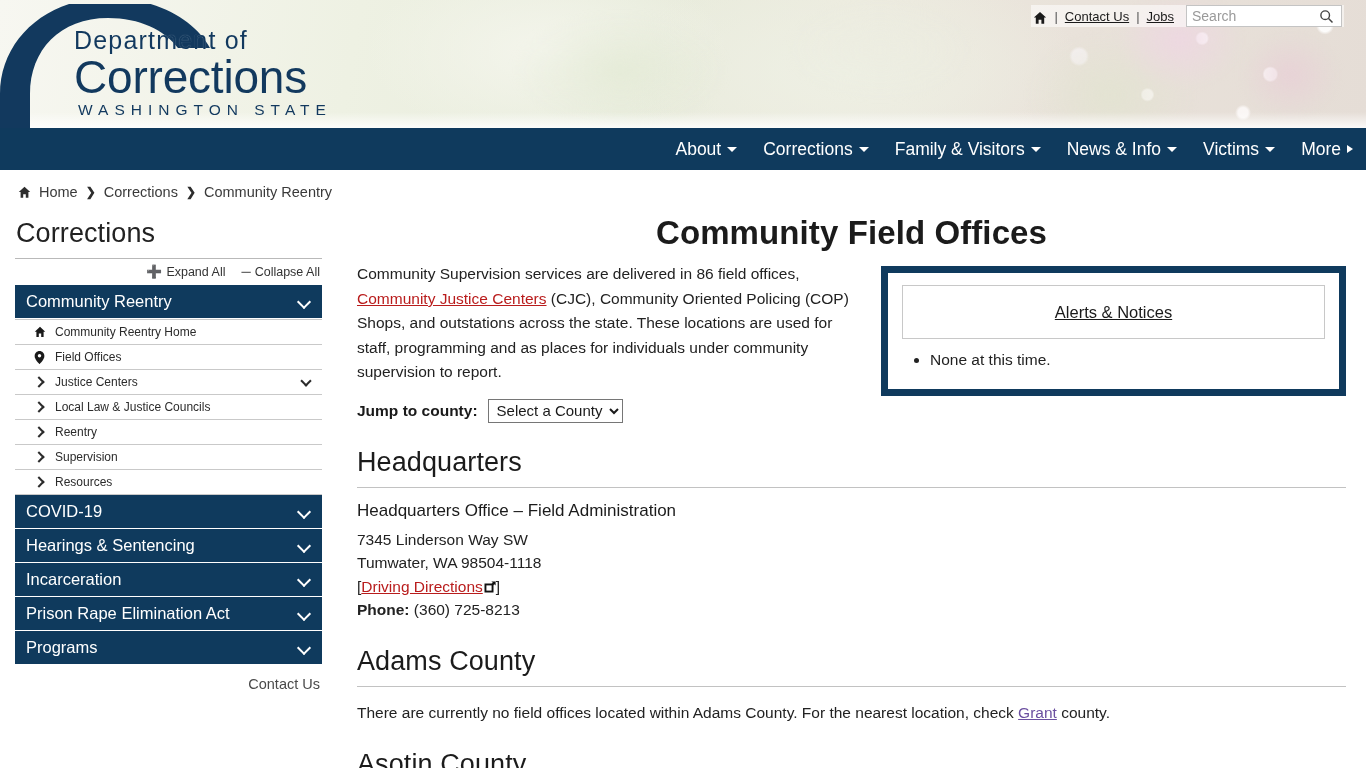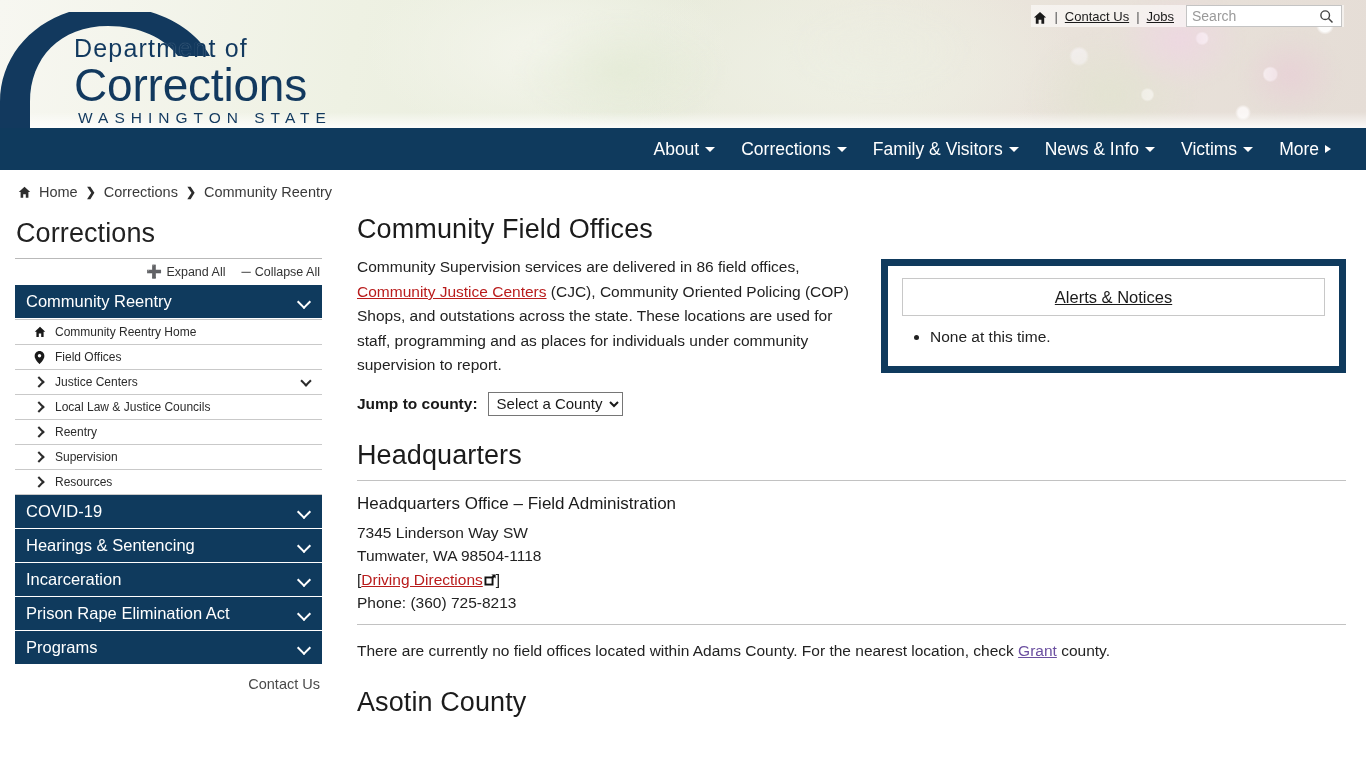--- a/index.html
+++ b/index.html
@@ -40,21 +40,21 @@
       radial-gradient(ellipse 150px 80px at 620px 70px, rgba(222,231,206,0.55), rgba(222,231,206,0) 72%),
       radial-gradient(ellipse 130px 70px at 880px 50px, rgba(236,236,224,0.5), rgba(236,236,224,0) 72%);
     filter: blur(5px);
   }
   .banner-bottomfade {
     position: absolute; left: 0; right: 0; bottom: 0; height: 16px;
     background: linear-gradient(to bottom, rgba(255,255,255,0) 0%, rgba(255,255,255,0.85) 100%);
   }
 
   
-  .logo-wrap { position: absolute; left: 0; top: 12px; width: 340px; height: 92px; }
+  .logo-wrap { position: absolute; left: 0; top: 4px; width: 340px; height: 92px; }
   .swoosh { position: absolute; left: 0; top: 0; }
   .wordmark {
     position: absolute; left: 74px; top: 24px;
     color: #12395e; line-height: 1;
     text-shadow: 0 0 1px rgba(255,255,255,0.4);
   }
   .wm-dept { font-size: 25px; letter-spacing: 1.2px; font-weight: 400; margin-left: 0; }
   .wm-corr { font-size: 46px; letter-spacing: -0.2px; font-weight: 400; margin-top: 1px; }
   .wm-state { font-size: 15.5px; letter-spacing: 6.0px; font-weight: 400; margin-top: 2px; margin-left: 4px; }
 
@@ -86,21 +86,20 @@
   .search-btn {
     width: 26px; height: 20px; border: 0; background: transparent;
     display: flex; align-items: center; justify-content: center; cursor: pointer; padding: 0;
   }
 
   
   .mainnav {
     width: 1366px; height: 42px;
     background: #0f3a5d;
     display: flex; align-items: center; justify-content: flex-end;
-    padding-right: 22px;
   }
   .mainnav .nav-item {
     color: #ffffff; font-size: 17.5px; padding: 0 13px;
     display: flex; align-items: center; gap: 6px; cursor: pointer;
     white-space: nowrap;
   }
   .caret-d { width: 0; height: 0; border-left: 5px solid transparent; border-right: 5px solid transparent; border-top: 5px solid #fff; display: inline-block; }
   .caret-r { width: 0; height: 0; border-top: 4.5px solid transparent; border-bottom: 4.5px solid transparent; border-left: 6px solid #fff; display: inline-block; }
 
   
@@ -154,21 +153,21 @@
   .sub-chev::before {
     content: ""; position: absolute; left: 0; top: 1px; width: 6px; height: 6px;
     border-right: 2px solid currentColor; border-bottom: 2px solid currentColor; transform: rotate(-45deg);
   }
   .sub-chev.down::before { transform: rotate(45deg); left: 0px; top: 0px; }
   .sub-items-wrap { border-top: 1px solid #c9c9c9; }
 
   .contact-us-row { text-align: right; font-size: 14.5px; color: #4a4a4a; padding: 11px 2px 0 0; cursor: pointer; }
 
   
-  .h1 { font-size: 27px; font-weight: 400; color: #1b1b1b; margin: 14px 0 10px 0; letter-spacing: 0.1px; }
+  .h1 { font-size: 33px; font-weight: 700; color: #1b1b1b; margin: 14px 0 10px 0; letter-spacing: 0.1px; text-align: center; }
   .intro-flex { display: flex; align-items: flex-start; }
   .intro-col { width: 500px; }
   .intro-p { font-size: 15.5px; line-height: 24.5px; color: #222; margin: 0 0 14px 0; }
   a.lnk { color: #b91c1c; text-decoration: underline; }
   a.lnk.purple { color: #6b4fa0; }
 
   .jump-row { display: flex; align-items: center; gap: 10px; font-size: 15.5px; }
   .jump-label { font-weight: bold; color: #1a1a1a; }
   .county-select {
     font-family: "Liberation Sans", sans-serif;
@@ -177,33 +176,33 @@
     border: 1px solid #767676; background: #fff; border-radius: 0;
   }
 
   
   .alerts-box {
     width: 465px; margin-left: 24px; margin-top: 4px;
     border: 7px solid #0f3a5d; background: #ffffff;
     padding: 12px 14px 18px 14px;
   }
   .alerts-title-box {
-    border: 1px solid #c8c8c8; height: 38px;
+    border: 1px solid #c8c8c8; height: 54px;
     display: flex; align-items: center; justify-content: center;
   }
   .alerts-title-box a { color: #1a1a1a; text-decoration: underline; font-size: 16.5px; }
   .alerts-list { margin: 10px 0 0 0; padding-left: 28px; }
   .alerts-list li { font-size: 15.5px; color: #222; line-height: 22px; }
 
   
   .h2 { font-size: 27px; font-weight: 400; color: #1b1b1b; margin: 24px 0 0 0; letter-spacing: 0.1px; }
   .h2-rule { border-top: 1px solid #c2c2c2; margin-top: 9px; }
   .office-name { font-size: 17px; color: #1b1b1b; margin: 13px 0 7px 0; }
   .addr { font-size: 15.5px; line-height: 23.5px; color: #222; }
-  .addr .bold { font-weight: normal; }
+  .addr .bold { font-weight: bold; }
   .county-p { font-size: 15.5px; line-height: 24px; color: #222; margin: 14px 0 0 0; }
 
   .ext-ico { display: inline-block; width: 12px; height: 12px; position: relative; top: 1px; margin-left: 1px; }
 </style>
 </head>
 <body>
 
 <div class="banner">
   <div class="banner-blur"></div>
   <div class="banner-bottomfade"></div>
@@ -418,18 +417,19 @@
       <div>7345 Linderson Way SW</div>
       <div>Tumwater, WA 98504-1118</div>
       <div><span>[</span><a href="#" class="lnk">Driving Directions</a><span class="ext-ico"><svg width="12" height="12" viewBox="0 0 12 12">
               <rect x="0.5" y="2.5" width="9" height="9" fill="#111"></rect>
               <path d="M11.6 0.4 L7.4 0.4 L8.8 1.8 L5.6 5.0 L7.0 6.4 L10.2 3.2 L11.6 4.6 Z" fill="#111"></path>
               <rect x="2.4" y="4.4" width="5.2" height="5.2" fill="#fff"></rect>
             </svg></span><span>]</span></div>
       <div><span class="bold">Phone:</span> <span>(360) 725-8213</span></div>
     </div>
 
+    <h2 class="h2">Adams County</h2>
     <div class="h2-rule"></div>
     <p class="county-p"><span>There are currently no field offices located within Adams County. For the nearest location, check </span><a href="#" class="lnk purple">Grant</a><span> county.</span></p>
 
     <h2 class="h2">Asotin County</h2>
   </main>
 </div>
 
 </body></html>

